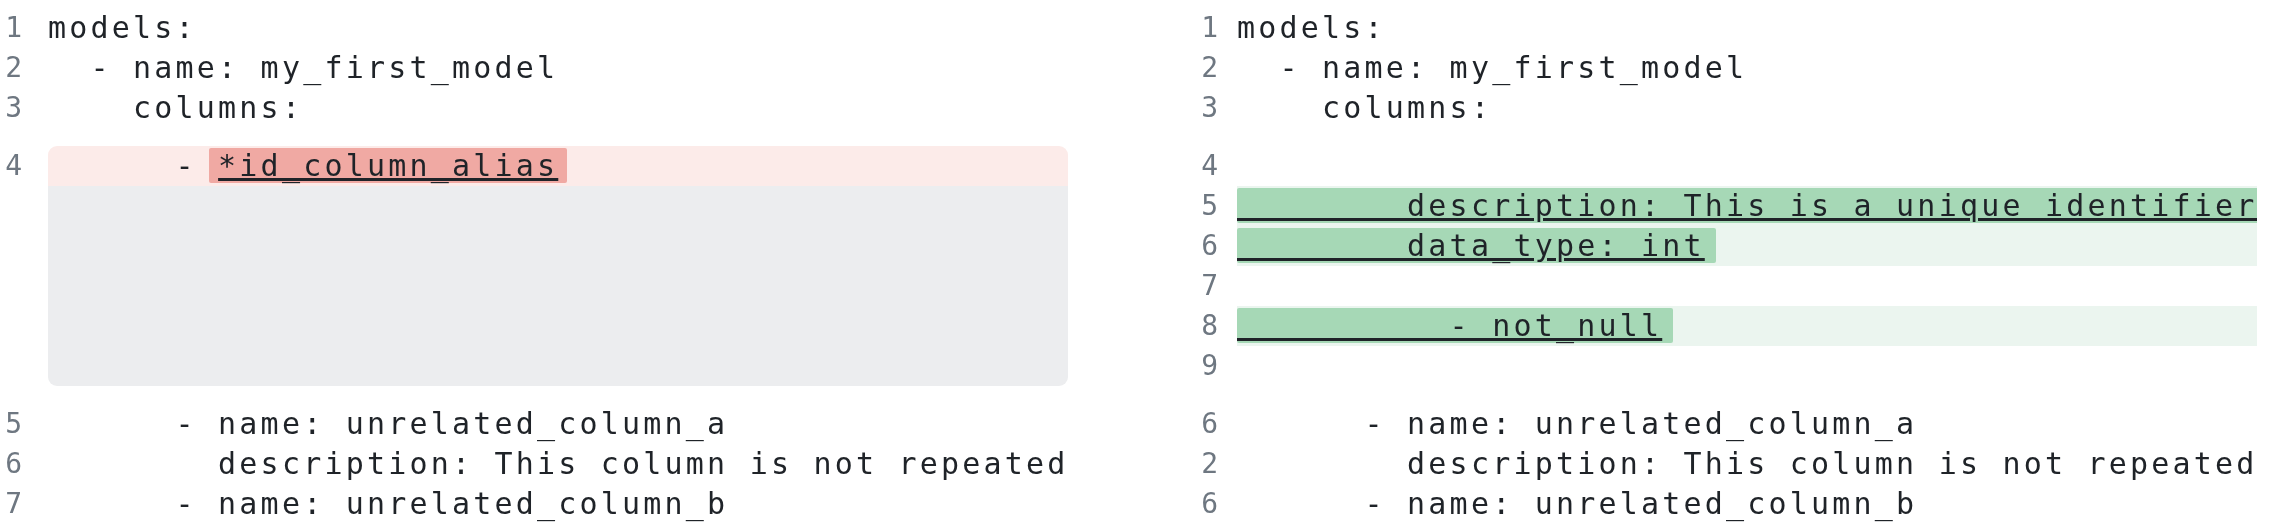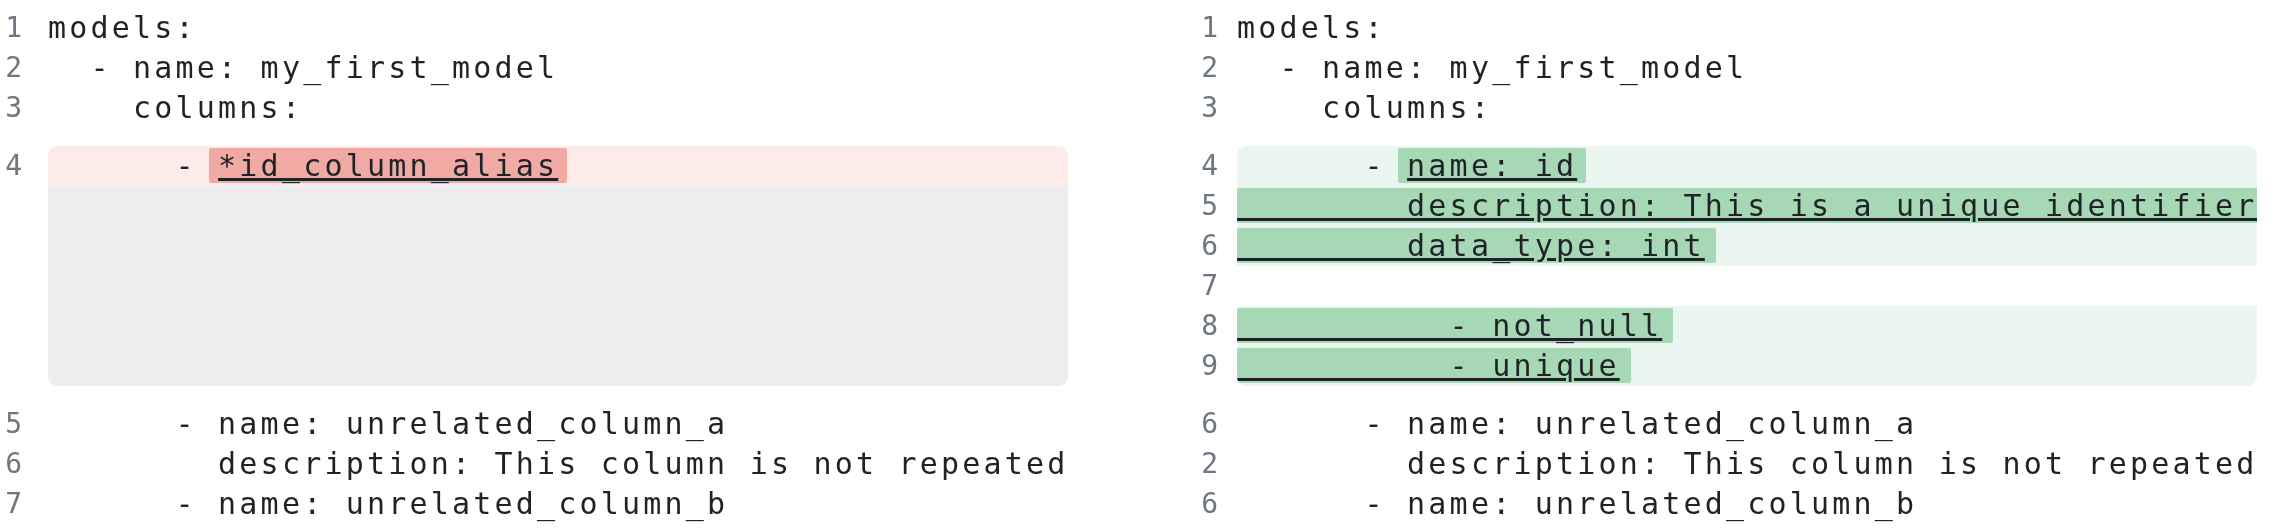--- a/index.html
+++ b/index.html
@@ -119,40 +119,38 @@
         <div class="gutter">2</div>
         <div class="code">  - name: my_first_model</div>
       </div>
       <div class="row">
         <div class="gutter">3</div>
         <div class="code">    columns:</div>
       </div>
       <div class="block">
         <div class="row">
           <div class="gutter">4</div>
-          <div class="code added-line"><span class="pre">      - </span><span class="tok added mid">name: id</span></div>
         </div>
         <div class="row">
           <div class="gutter">5</div>
           <div class="code added-line"><span class="tok added full">        description: This is a unique identifier.</span></div>
         </div>
         <div class="row">
           <div class="gutter">6</div>
           <div class="code added-line"><span class="tok added full">        data_type: int</span></div>
         </div>
         <div class="row">
           <div class="gutter">7</div>
         </div>
         <div class="row">
           <div class="gutter">8</div>
           <div class="code added-line"><span class="tok added full">          - not_null</span></div>
         </div>
         <div class="row">
           <div class="gutter">9</div>
-          <div class="code added-line"><span class="tok added full">          - unique</span></div>
         </div>
       </div>
       <div class="row">
         <div class="gutter">6</div>
         <div class="code">      - name: unrelated_column_a</div>
       </div>
       <div class="row">
         <div class="gutter">2</div>
         <div class="code">        description: This column is not repeated in other models</div>
       </div>

